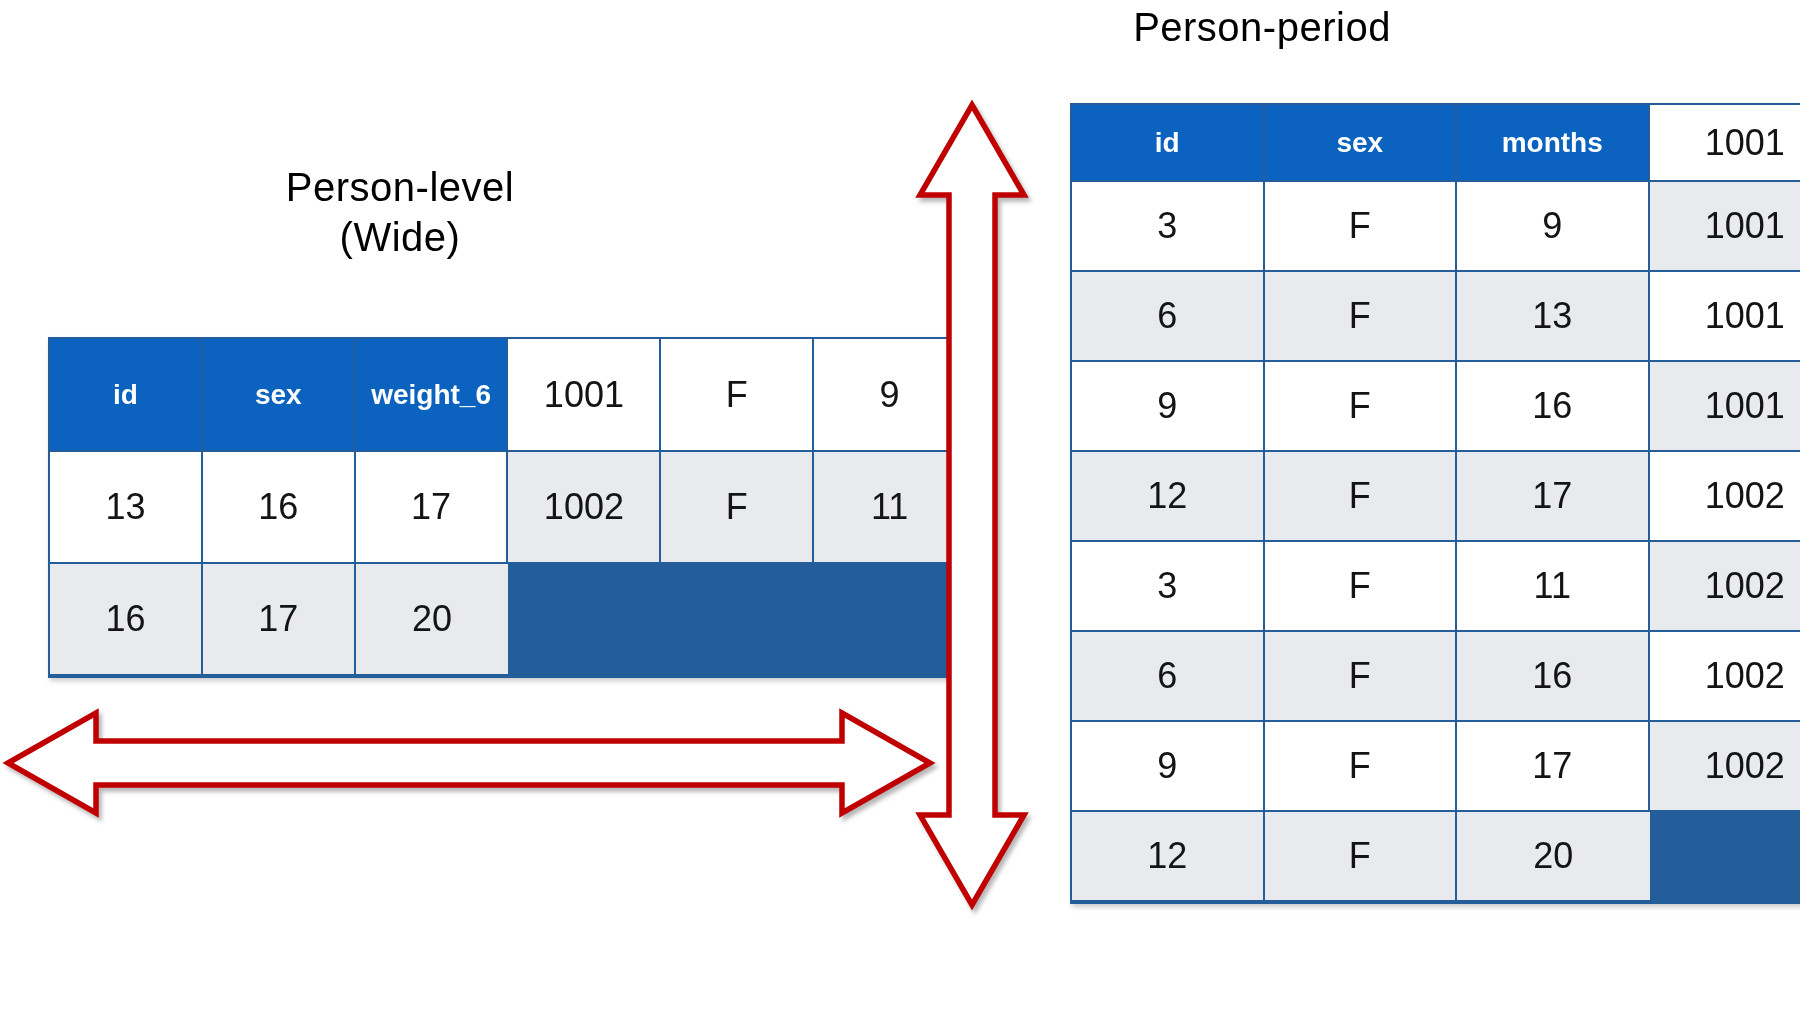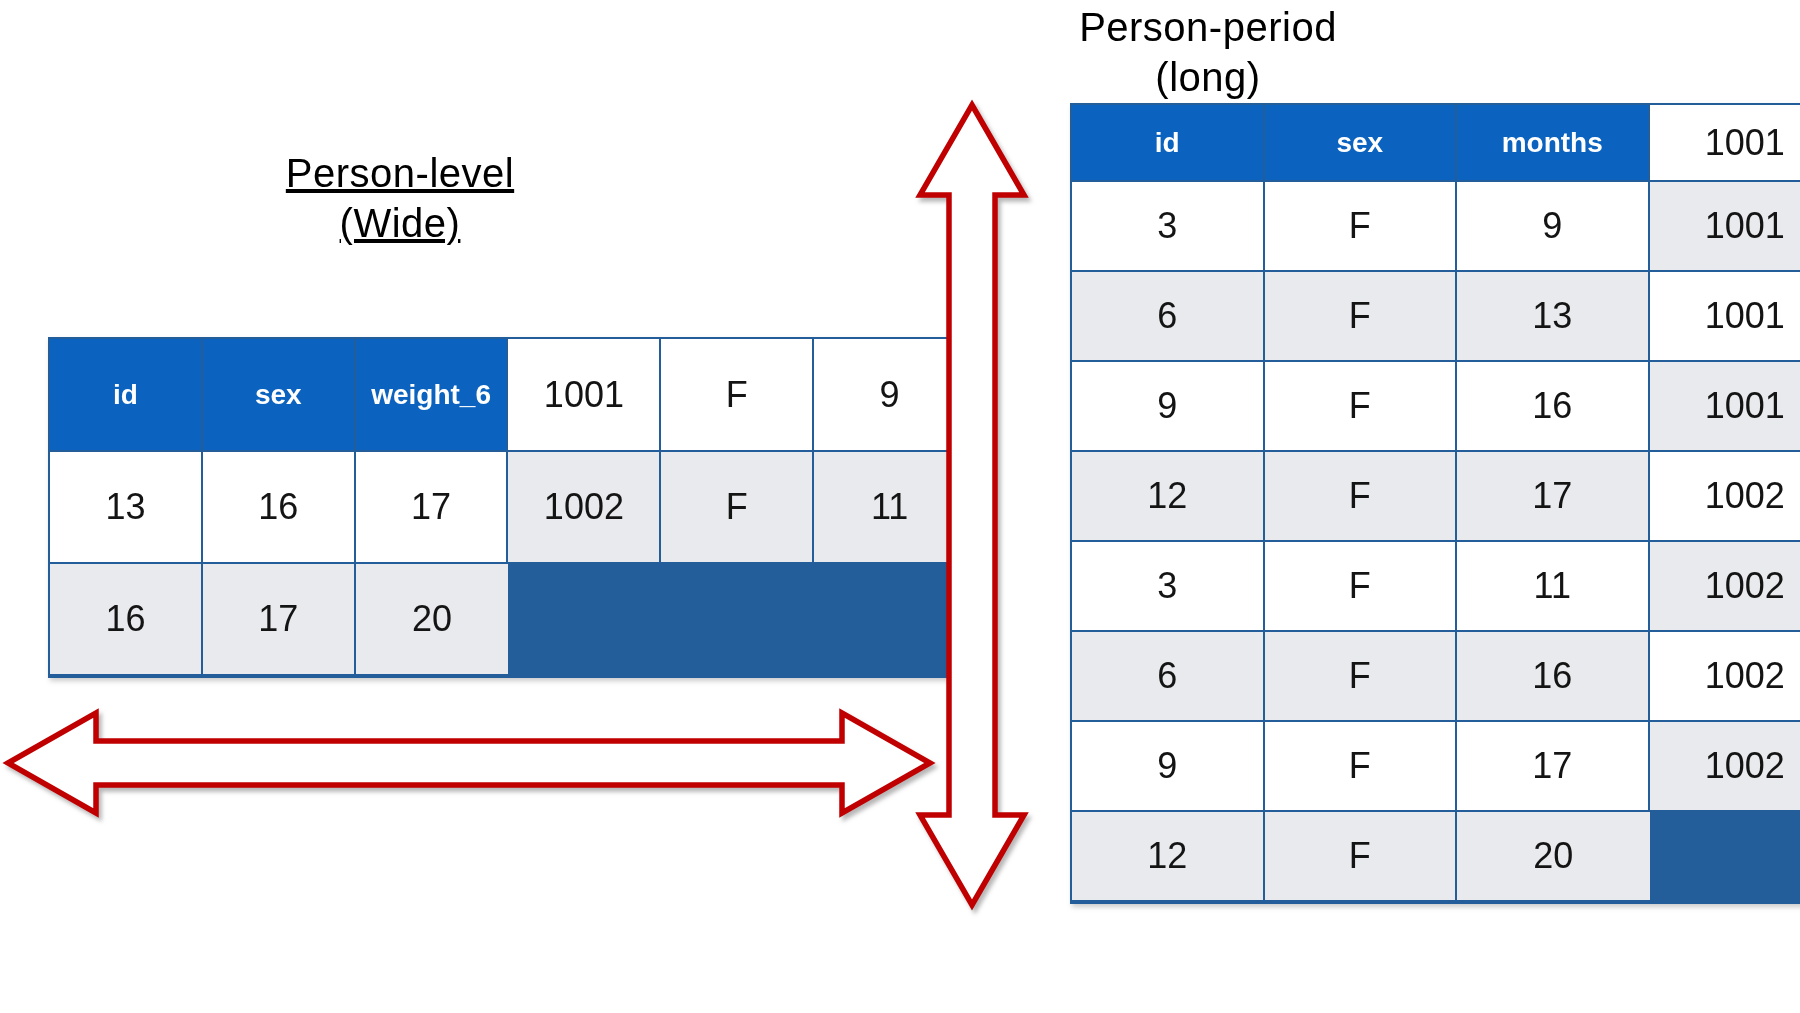--- a/index.html
+++ b/index.html
@@ -43,39 +43,38 @@
     left:3px;top:337px;width:917px;
     grid-template-columns:repeat(6,1fr);
     grid-template-rows:113px 112px 112px;
   }
   
   #long-table{
     left:1025px;top:103px;width:770px;
     grid-template-columns:repeat(4,1fr);
     grid-template-rows:77px repeat(8,90px);
   }
-  #left-title{left:0;width:800px;top:148px;text-decoration:underline;}
-  #right-title{left:908px;width:600px;top:2px;}
+  #left-title{left:0;width:800px;top:162px;}
+  #right-title{left:962px;width:600px;top:2px;}
   #arrow-layer{position:absolute;left:0;top:0;width:1800px;height:1013px;pointer-events:none;}
   #arrow-layer polygon{
     fill:#ffffff;stroke:var(--arrow-red);stroke-width:5.5;stroke-linejoin:miter;
     filter:drop-shadow(3px 4px 2px rgba(110,110,110,.5));
   }
 </style>
 </head>
 <body>
 
 <div class="title" id="left-title">
   <div>Person-level</div>
   <div>(Wide)</div>
 </div>
 
 <div class="title" id="right-title">
   <div>Person-period</div>
-  <div>(long)</div>
 </div>
 
 <div class="dtable" id="wide-table">
   <div class="cell head">id</div>
   <div class="cell head">sex</div>
   <div class="cell head">weight_6</div>
 
   <div class="cell">1001</div>
   <div class="cell">F</div>
   <div class="cell">9</div>

